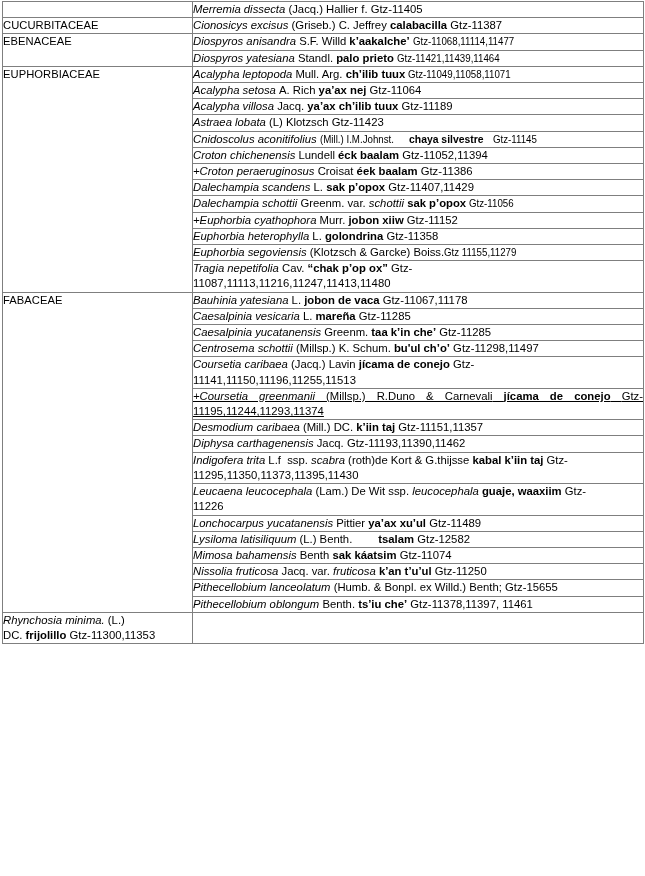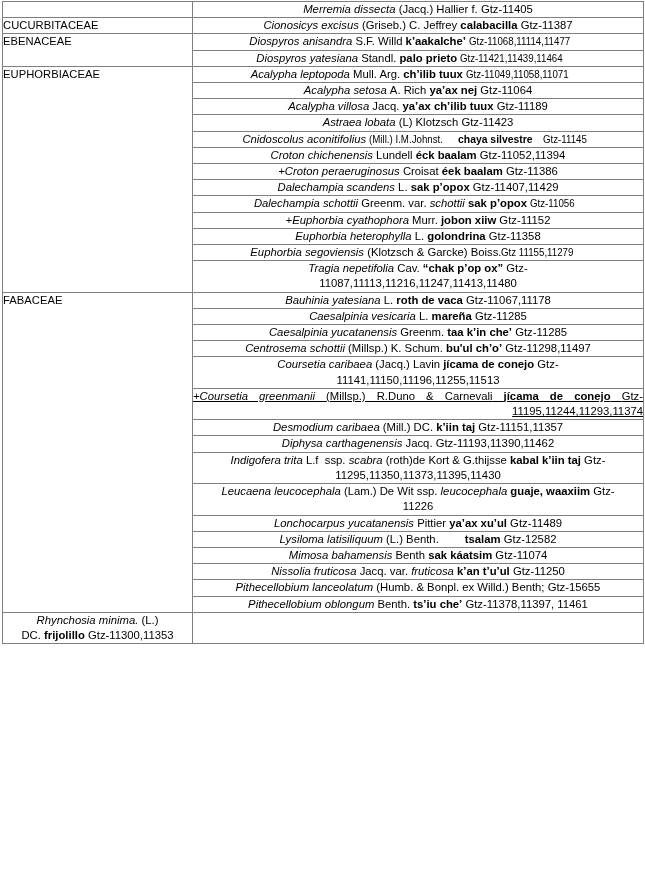--- a/index.html
+++ b/index.html
@@ -38,21 +38,20 @@
     font-size: 11.2px;
     line-height: 14px;
     letter-spacing: 0.05px;
     white-space: nowrap;
     margin-left: 21px;
   }
   td.species-cell {
     padding: 3px 5px 3px 6px;
     font-size: 11.3px;
     line-height: 15.2px;
-    text-align: center;
   }
   td.species-cell .line {
     display: block;
   }
   
   .it   { font-style: italic; }
   .bd   { font-weight: bold; }
   .rg   { font-style: normal; font-weight: normal; }
 
   
@@ -68,21 +67,21 @@
   }
   
   td.species-cell.justified { text-align: justify; text-decoration: underline; }
   td.species-cell.justified .line-just {
     display: block;
     text-align: justify;
     text-align-last: justify;
   }
   td.species-cell.justified .line-last {
     display: block;
-    text-align: right;
+    text-align: left;
   }
   .gap { display: inline-block; width: 26px; }
 </style>
 </head>
 <body>
 
 <table id="species-table">
   <colgroup>
     <col class="c-family">
     <col class="c-species">
@@ -229,21 +228,21 @@
         <span class="line">
           <span class="rg">11087,11113,11216,11247,11413,11480</span>
         </span>
       </td>
     </tr>
 
     <tr>
       <td class="family-cell" rowspan="16">FABACEAE</td>
       <td class="species-cell">
         <span class="line">
-          <span class="it">Bauhinia yatesiana</span><span class="rg">&nbsp;</span><span class="rg">L.</span><span class="rg">&nbsp;</span><span class="bd">roth de vaca</span><span class="rg">&nbsp;</span><span class="rg">Gtz-11067,11178</span>
+          <span class="it">Bauhinia yatesiana</span><span class="rg">&nbsp;</span><span class="rg">L.</span><span class="rg">&nbsp;</span><span class="bd">jobon de vaca</span><span class="rg">&nbsp;</span><span class="rg">Gtz-11067,11178</span>
         </span>
       </td>
     </tr>
 
     <tr>
       <td class="species-cell">
         <span class="line">
           <span class="it">Caesalpinia vesicaria</span><span class="rg">&nbsp;</span><span class="rg">L.</span><span class="rg">&nbsp;</span><span class="bd">mareña</span><span class="rg">&nbsp;</span><span class="rg">Gtz-11285</span>
         </span>
       </td>

